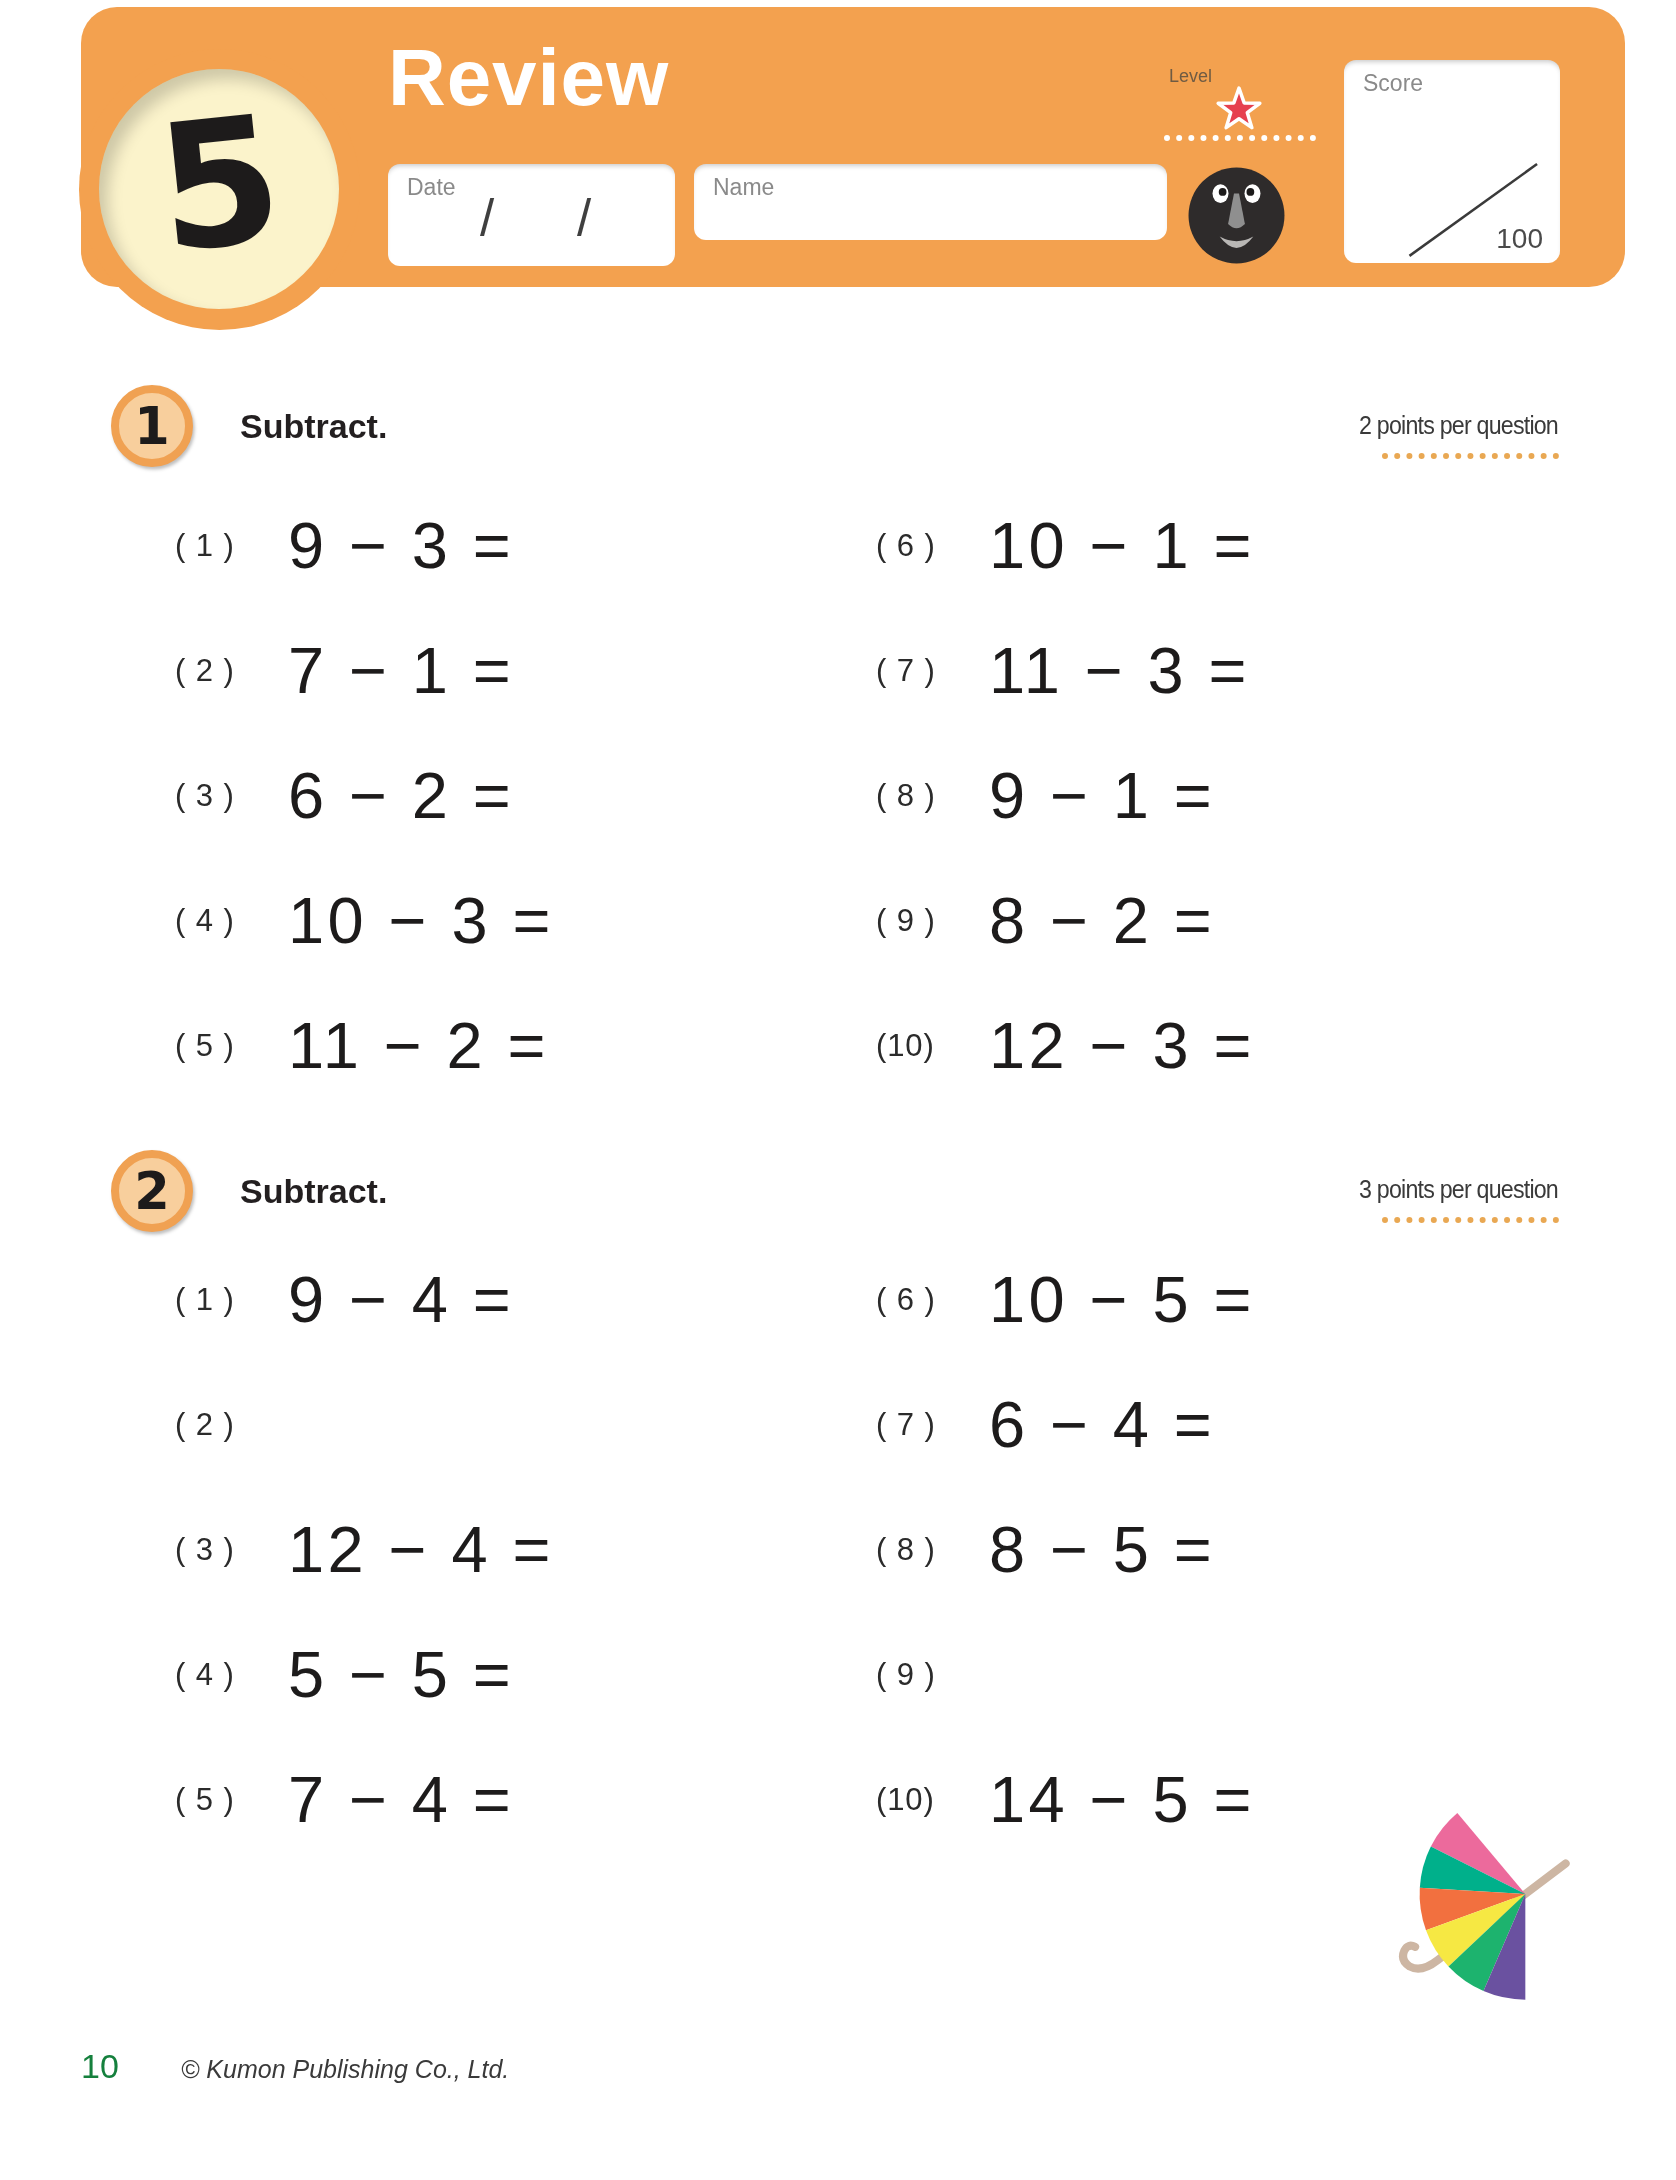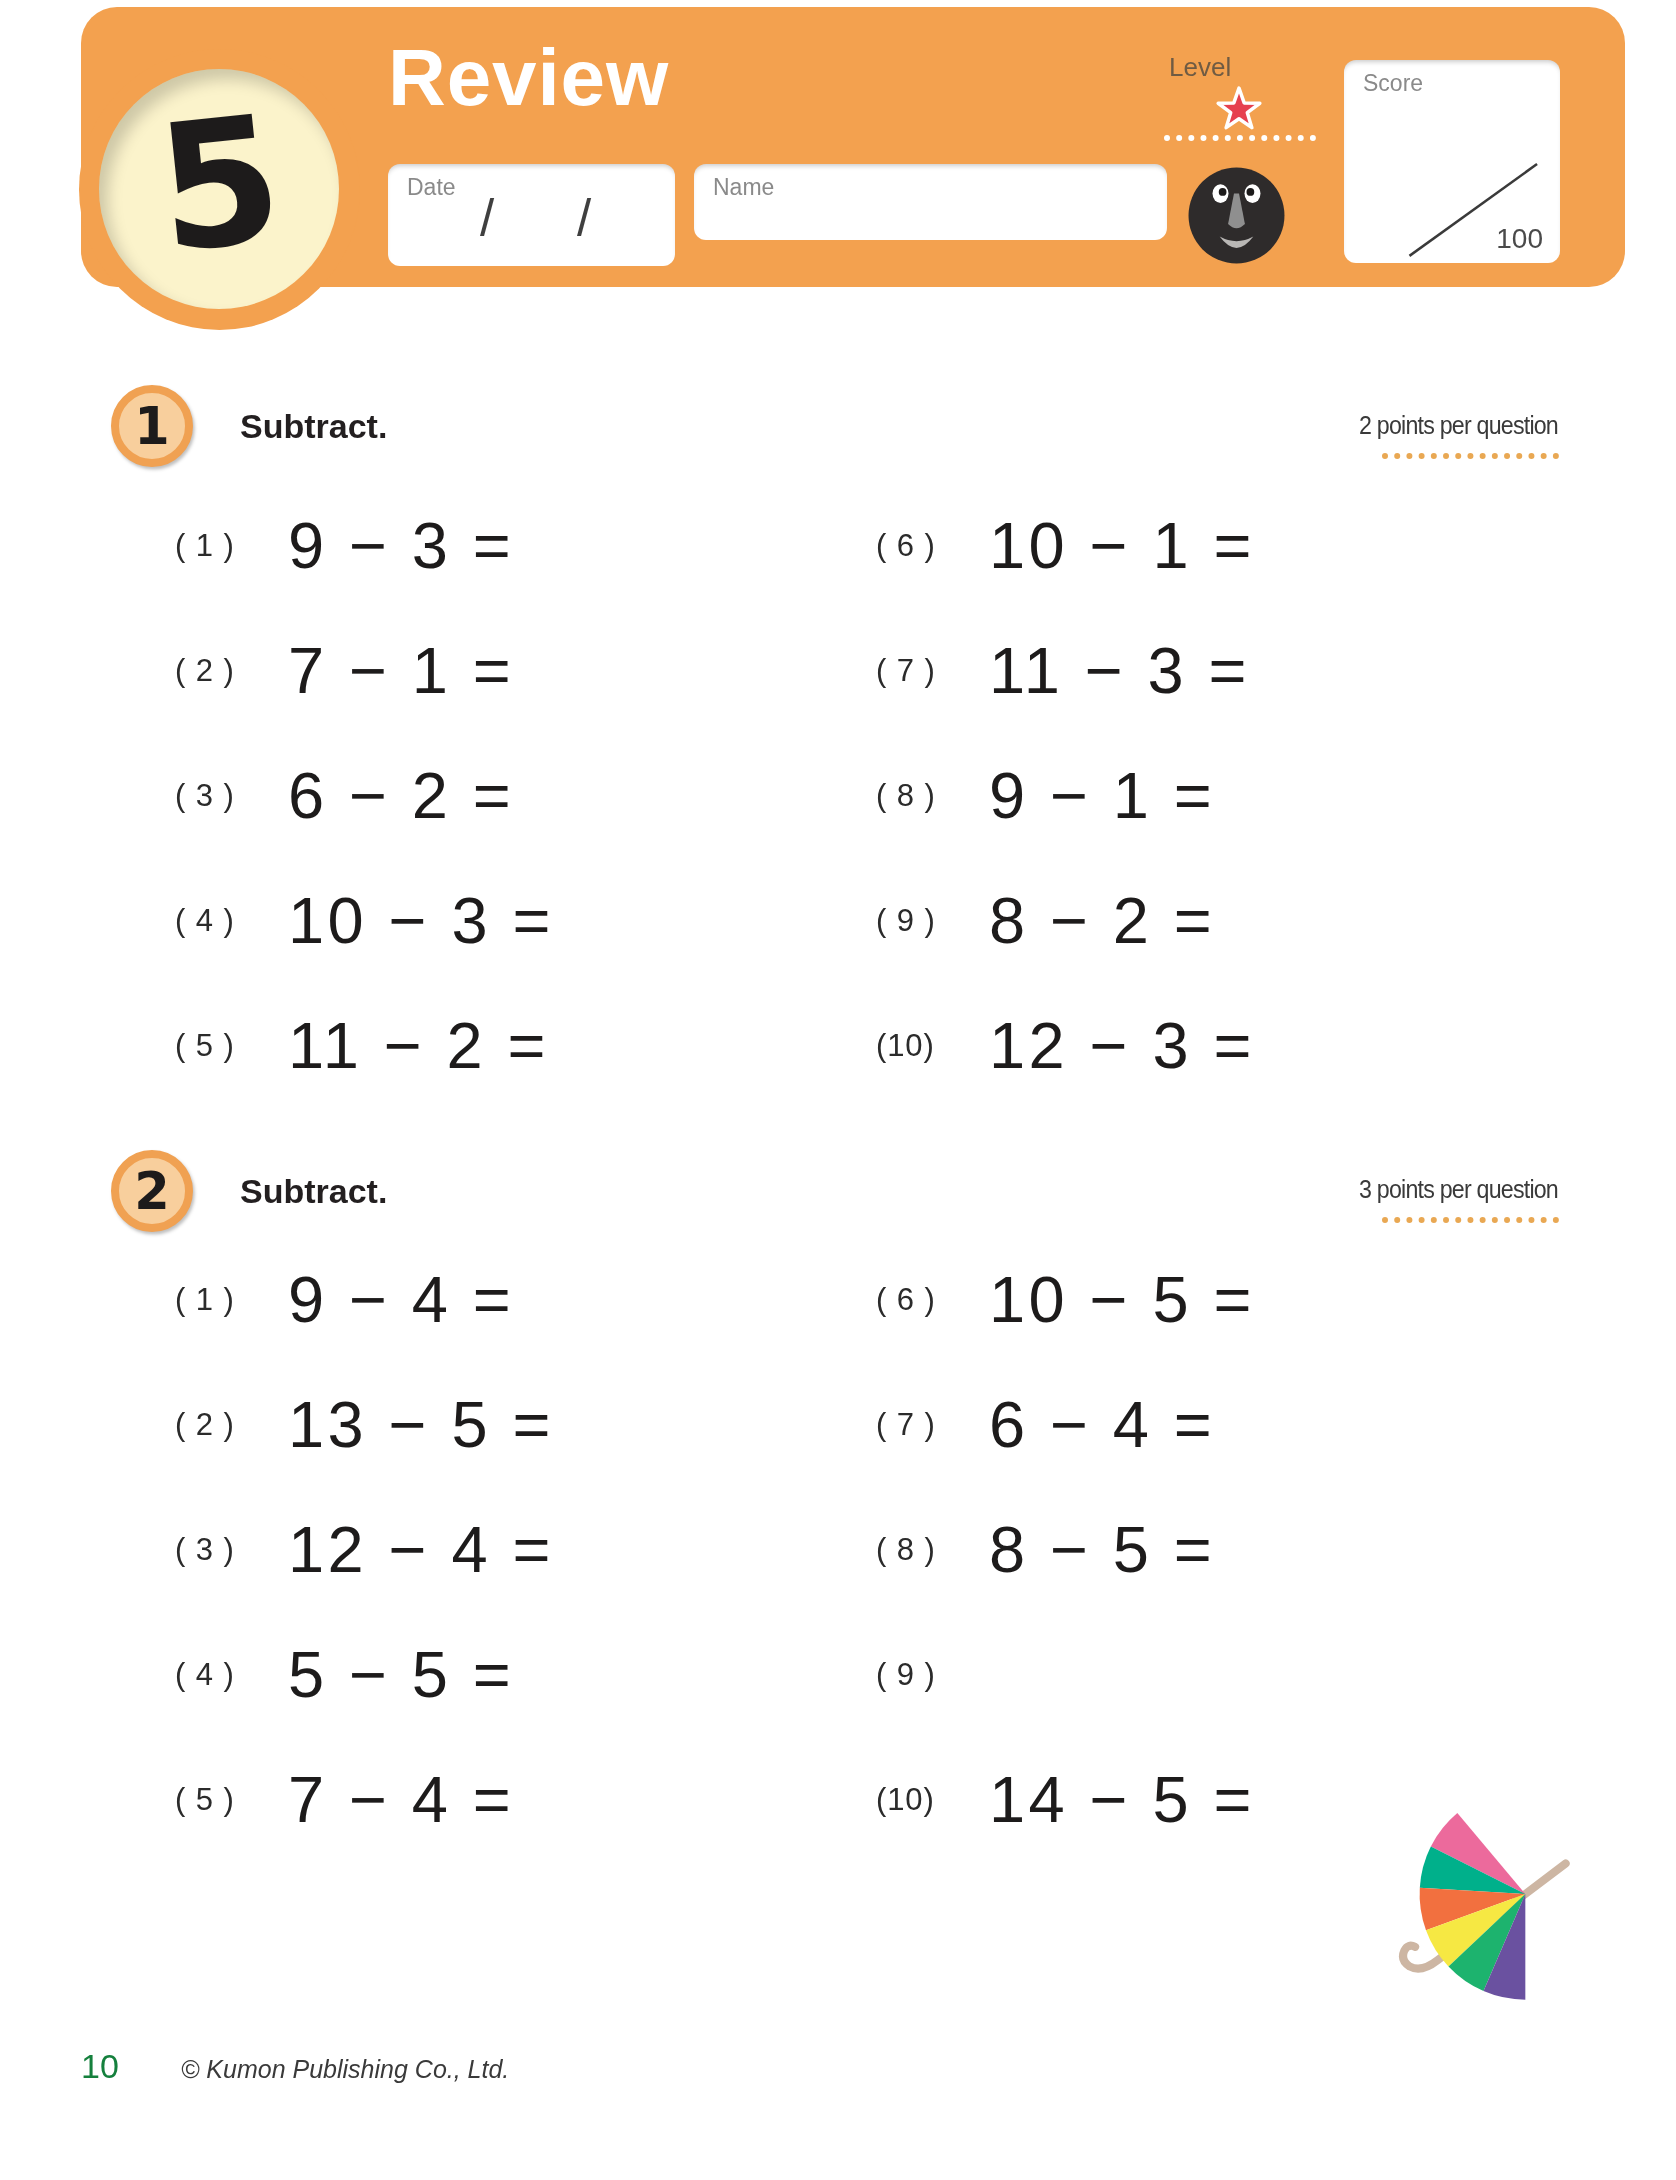--- a/index.html
+++ b/index.html
@@ -19,21 +19,21 @@
                  font-family:"DejaVu Sans",sans-serif;line-height:1;padding-bottom:10.2px;}
   .header-title{position:absolute;left:388px;top:34px;font-size:80px;font-weight:bold;color:#fff;
                 letter-spacing:0.9px;line-height:1.1;}
   .field-box{position:absolute;background:#fff;border-radius:12px;
              box-shadow:inset 0 4.3px 5.1px -2.6px rgba(0,0,0,.22);}
   .date-box{left:388px;top:164px;width:287px;height:102px;}
   .name-box{left:694px;top:164px;width:473px;height:76px;}
   .field-label{position:absolute;left:19px;top:10.2px;font-size:23px;color:var(--box_label_gray,#8A8A8A);}
   .date-slash{position:absolute;top:29px;font-size:51px;font-weight:400;color:#3F3F3F;line-height:1;}
   .slash-1{left:92px;} .slash-2{left:189px;}
-  .level-label{position:absolute;left:1169px;top:52px;font-size:26px;color:var(--level_brown,#6F5B43);}
+  .level-label{position:absolute;left:1169px;top:66px;font-size:18px;color:var(--level_brown,#6F5B43);}
   .star-svg{position:absolute;left:1211px;top:82px;width:56px;height:56px;}
   .level-dots{position:absolute;left:1164px;top:135px;width:152px;height:0;
               border-top:6px dotted #fff;}
   .char-svg{position:absolute;left:1186px;top:165px;width:101px;height:101px;}
   .score-box{left:1344px;top:60px;width:216px;height:203px;}
   .score-line-svg{position:absolute;left:0;top:0;width:216px;height:203px;}
   .score-denominator{position:absolute;right:17px;bottom:8.5px;font-size:28px;color:#4A4A4A;}
 
   
   .sec-badge{position:absolute;left:111px;width:66px;height:66px;border-radius:50%;
@@ -178,21 +178,20 @@
   <div class="sec-points" style="top:1175px;">3 points per question</div>
   <div class="sec-dots" style="top:1217px;"></div>
 
   <div class="pcol pcol-left" style="top:1237px;">
     <div class="prow">
       <span class="plabel">( 1 )</span>
       <span class="pexpr">9 − 4 =</span>
     </div>
     <div class="prow">
       <span class="plabel">( 2 )</span>
-      <span class="pexpr">13 − 5 =</span>
     </div>
     <div class="prow">
       <span class="plabel">( 3 )</span>
       <span class="pexpr">12 − 4 =</span>
     </div>
     <div class="prow">
       <span class="plabel">( 4 )</span>
       <span class="pexpr">5 − 5 =</span>
     </div>
     <div class="prow">

